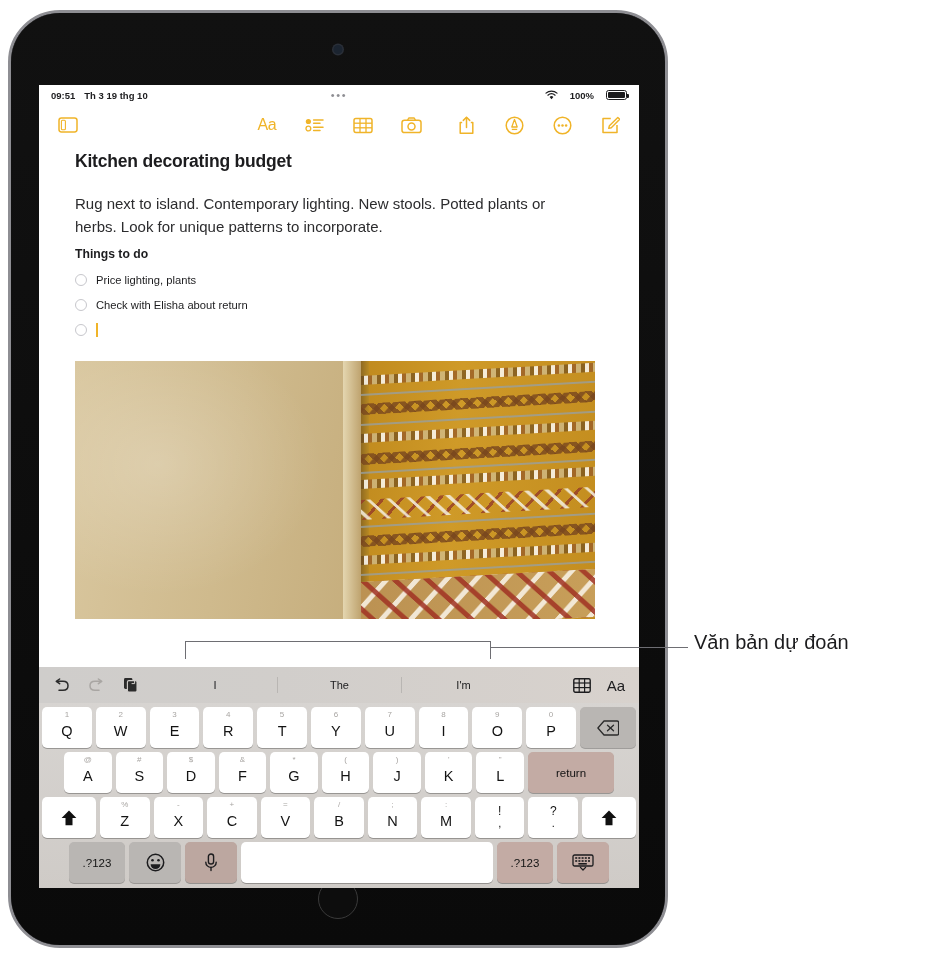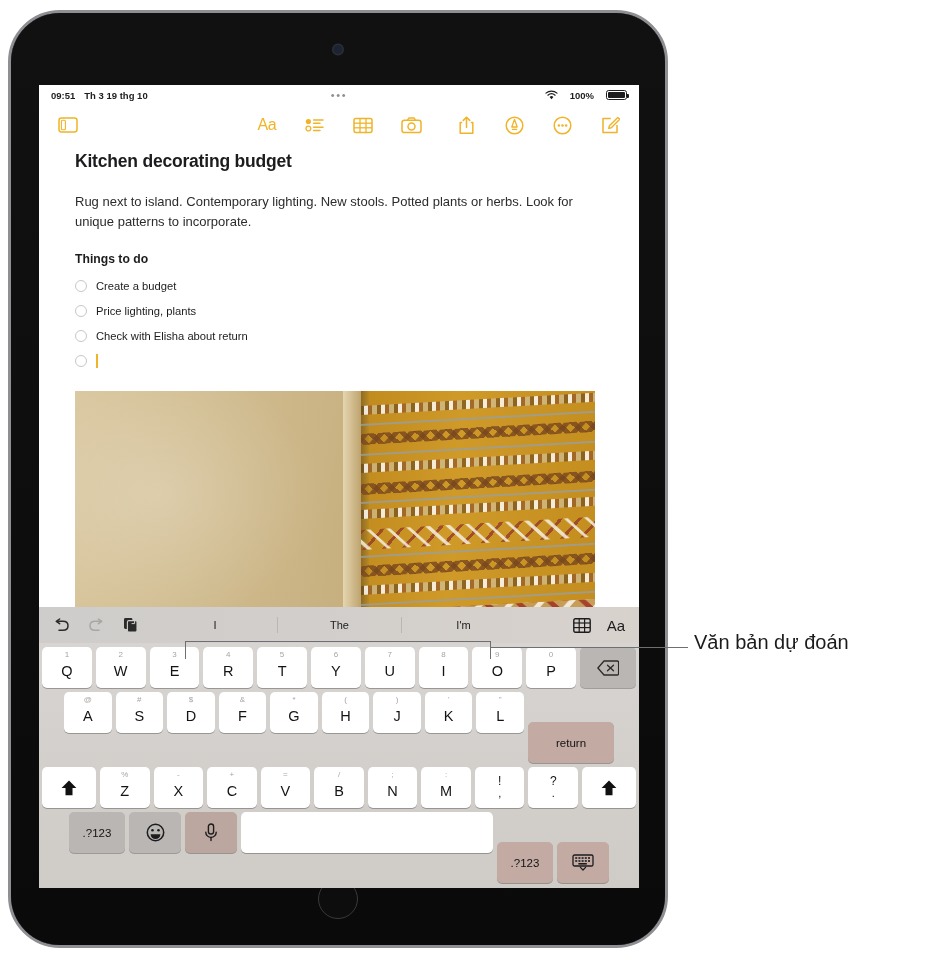--- a/index.html
+++ b/index.html
@@ -74,21 +74,21 @@
     padding:0 16px; color:#f0b429; position:relative;
   }
   .tb-icon { width:26px; height:26px; display:flex; align-items:center; justify-content:center; }
   .tb-center { position:absolute; left:50%; transform:translateX(-50%); display:flex; gap:22px; }
   .tb-right { margin-left:auto; display:flex; gap:22px; }
   .aa-txt { font-size:16px; font-weight:400; color:#f0b429; letter-spacing:-0.3px; }
 
   
   .note { padding: 6px 36px 0 36px; color:#1c1c1e; }
   .note-title { font-size:17.5px; font-weight:700; letter-spacing:-0.2px; margin-bottom:20px; }
-  .note-para { font-size:13px; line-height:1.55; color:#2c2c2e; margin-bottom:20px; max-width:510px; }
+  .note-para { font-size:15px; line-height:1.55; color:#2c2c2e; margin-bottom:8px; max-width:510px; }
   .note-sub { font-size:12.2px; font-weight:700; margin-bottom:7px; }
   .todo { display:flex; align-items:center; gap:9px; height:25px; }
   .todo-circle {
     width:12px; height:12px; border-radius:50%;
     border:1.2px solid #c7c7cc; flex:0 0 auto;
   }
   .todo-label { font-size:11.2px; color:#1c1c1e; }
   .caret { width:1.6px; height:14px; background:#f0b429; display:inline-block; }
 
   
@@ -185,21 +185,21 @@
     font-size:14px; color:#131313; flex:1 1 0; position:relative;
   }
   .key .alt {
     position:absolute; top:3px; left:50%; transform:translateX(-50%);
     font-size:8px; color:#a8a5a2;
   }
   .key .main { margin-top:7px; font-size:14.5px; }
   .key.dual .main { margin-top:0; font-size:12px; line-height:1.05; }
   .key.dual .sub { font-size:11px; line-height:1.05; }
   .key.gray { background:#b9b6b3; box-shadow:0 1px 0 rgba(0,0,0,.25); }
-  .key.warm { background:#c3aba4;margin-top:30px; }
+  .key.warm { background:#c3aba4; }
   .key.warm2 { background:#bca7a0; }
   .key.ret { flex:0 0 86px; font-size:11.5px; }
   .key.del { flex:0 0 56px; }
   .key.shift { flex:0 0 54px; }
   .key.space { flex:0 0 252px; }
   .key.num { flex:0 0 56px; font-size:11.5px; }
   .key.fn { flex:0 0 52px; }
   .row2-pad { padding:0 22px; }
 
   
@@ -324,24 +324,20 @@
               </svg>
           </div>
         </div>
       </div>
 
       <div class="note">
         <div class="note-title">Kitchen decorating budget</div>
         <div class="note-para">Rug next to island. Contemporary lighting. New stools. Potted plants or herbs. Look for unique patterns to incorporate.</div>
         <div class="note-sub">Things to do</div>
 
-        <div class="todo">
-          <span class="todo-circle"></span>
-          <span class="todo-label">Create a budget</span>
-        </div>
         <div class="todo">
           <span class="todo-circle"></span>
           <span class="todo-label">Price lighting, plants</span>
         </div>
         <div class="todo">
           <span class="todo-circle"></span>
           <span class="todo-label">Check with Elisha about return</span>
         </div>
         <div class="todo">
           <span class="todo-circle"></span>

